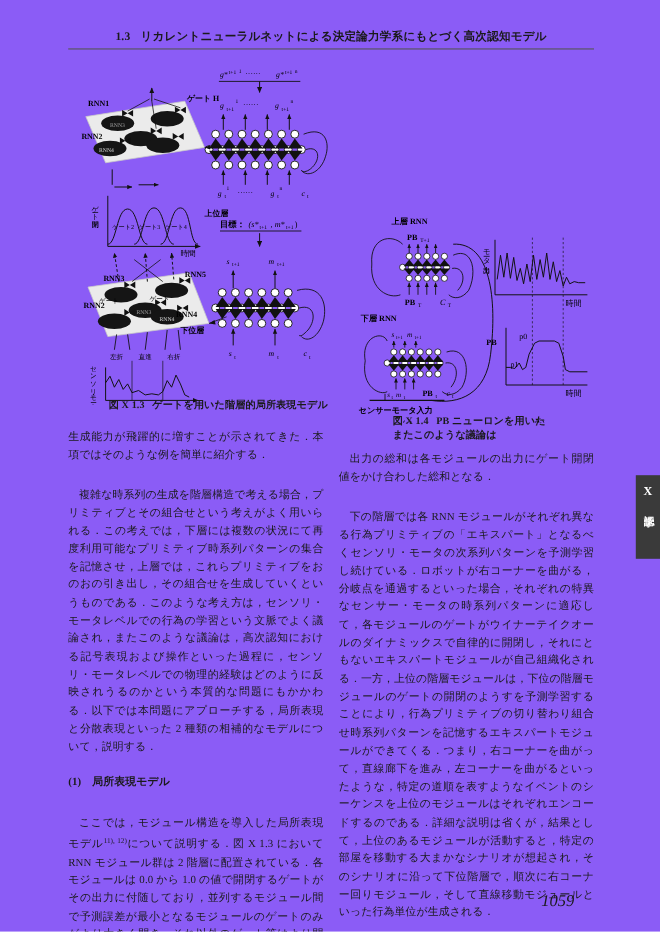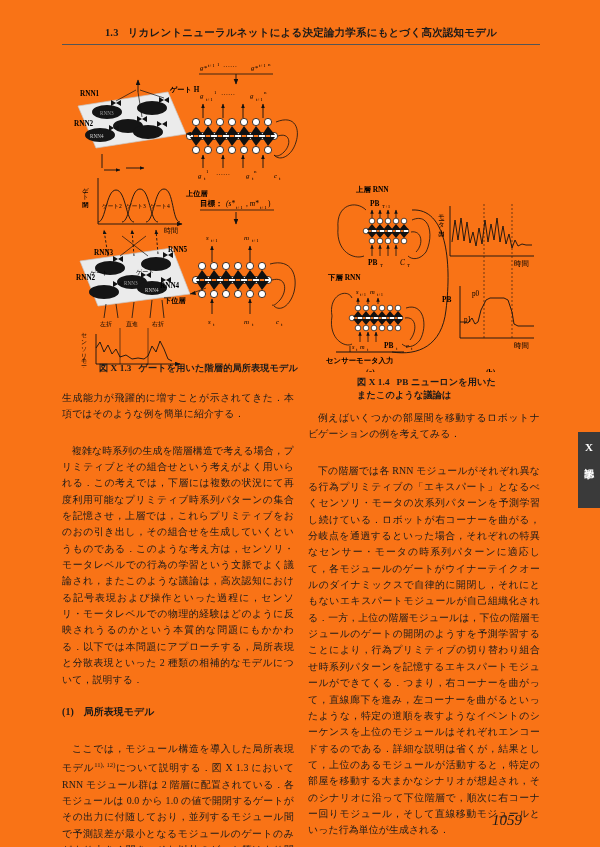--- a/index.html
+++ b/index.html
@@ -8,21 +8,21 @@
     background: #ffffff;
   }
   body {
     font-family: "Liberation Serif", "DejaVu Serif", serif;
     color: #1a1a1a;
   }
   .page {
     position: relative;
     width: 600px;
     height: 847px;
-    background: #f97316;
+    background: #8b5cf6;
     overflow: hidden;
   }
 
   
   .running-head {
     position: absolute;
     left: 62px;
     top: 26px;
     width: 478px;
     text-align: center;
@@ -43,21 +43,21 @@
 
   
   .figures {
     position: absolute;
     left: 60px;
     top: 56px;
     width: 482px;
     height: 330px;
   }
   .fig-left  { position: absolute; left: 0px;   top: 0px; width: 245px; height: 312px; }
-  .fig-right { position: absolute; left: 248px; top: 4px; width: 234px; height: 312px; }
+  .fig-right { position: absolute; left: 248px; top: 16px; width: 234px; height: 312px; }
   .fig svg { display: block; }
 
   .caption {
     position: absolute;
     font-size: 9.2px;
     line-height: 13px;
     font-weight: bold;
     letter-spacing: 0.1px;
   }
   .cap-left  { left: 76px;  top: 362px; width: 245px; text-align: center; }
@@ -582,21 +582,21 @@
 
   <div class="col col-left">
     <p class="noindent">生成能力が飛躍的に増すことが示されてきた．本項ではそのような例を簡単に紹介する．</p>
     <p class="indent">複雑な時系列の生成を階層構造で考える場合，プリミティブとその組合せという考えがよく用いられる．この考えでは，下層には複数の状況にて再度利用可能なプリミティブ時系列パターンの集合を記憶させ，上層では，これらプリミティブをおのおの引き出し，その組合せを生成していくというものである．このような考え方は，センソリ・モータレベルでの行為の学習という文脈でよく議論され，またこのような議論は，高次認知における記号表現および操作といった過程に，センソリ・モータレベルでの物理的経験はどのように反映されうるのかという本質的な問題にもかかわる．以下では本問題にアプローチする，局所表現と分散表現といった 2 種類の相補的なモデルについて，説明する．</p>
     <div class="gap"></div>
     <p class="subhead">(1)　局所表現モデル</p>
     <p class="indent"><span>ここでは，モジュール構造を導入した局所表現モデル</span><sup class="ref">11), 12)</sup><span>について説明する．図 X 1.3 において RNN モジュール群は 2 階層に配置されている．各モジュールは 0.0 から 1.0 の値で開閉するゲートがその出力に付随しており，並列するモジュール間で予測誤差が最小となるモジュールのゲートのみがより大きく開き，それ以外のゲート等はより閉まるという，ウイナーテイクオールのメカニズムで作動する．出力の総和は各モジュールの出力にゲート開閉値をかけ合わした総和となる．また，ゲートの開閉</span></p>
   </div>
 
   <div class="col col-right">
-    <p class="indent">例えばいくつかの部屋間を移動するロボットナビゲーションの例を考えてみる．</p>
+    <p class="indent">出力の総和は各モジュールの出力にゲート開閉値をかけ合わした総和となる．</p>
     <p class="indent">下の階層では各 RNN モジュールがそれぞれ異なる行為プリミティブの「エキスパート」となるべくセンソリ・モータの次系列パターンを予測学習し続けている．ロボットが右コーナーを曲がる，分岐点を通過するといった場合，それぞれの特異なセンサー・モータの時系列パターンに適応して，各モジュールのゲートがウイナーテイクオールのダイナミックスで自律的に開閉し，それにともないエキスパートモジュールが自己組織化される．一方，上位の階層モジュールは，下位の階層モジュールのゲートの開閉のようすを予測学習することにより，行為プリミティブの切り替わり組合せ時系列パターンを記憶するエキスパートモジュールができてくる．つまり，右コーナーを曲がって，直線廊下を進み，左コーナーを曲がるといったような，特定の道順を表すようなイベントのシーケンスを上位のモジュールはそれぞれエンコードするのである．詳細な説明は省くが，結果として，上位のあるモジュールが活動すると，特定の部屋を移動する大まかなシナリオが想起され，そのシナリオに沿って下位階層で，順次に右コーナー回りモジュール，そして直線移動モジュールといった行為単位が生成される．</p>
   </div>
 
   <div class="thumb-tab">
     <span class="tab-roman">X</span>
     <span class="tab-jp">認学</span>
   </div>
 
   <div class="folio">1059</div>
 

